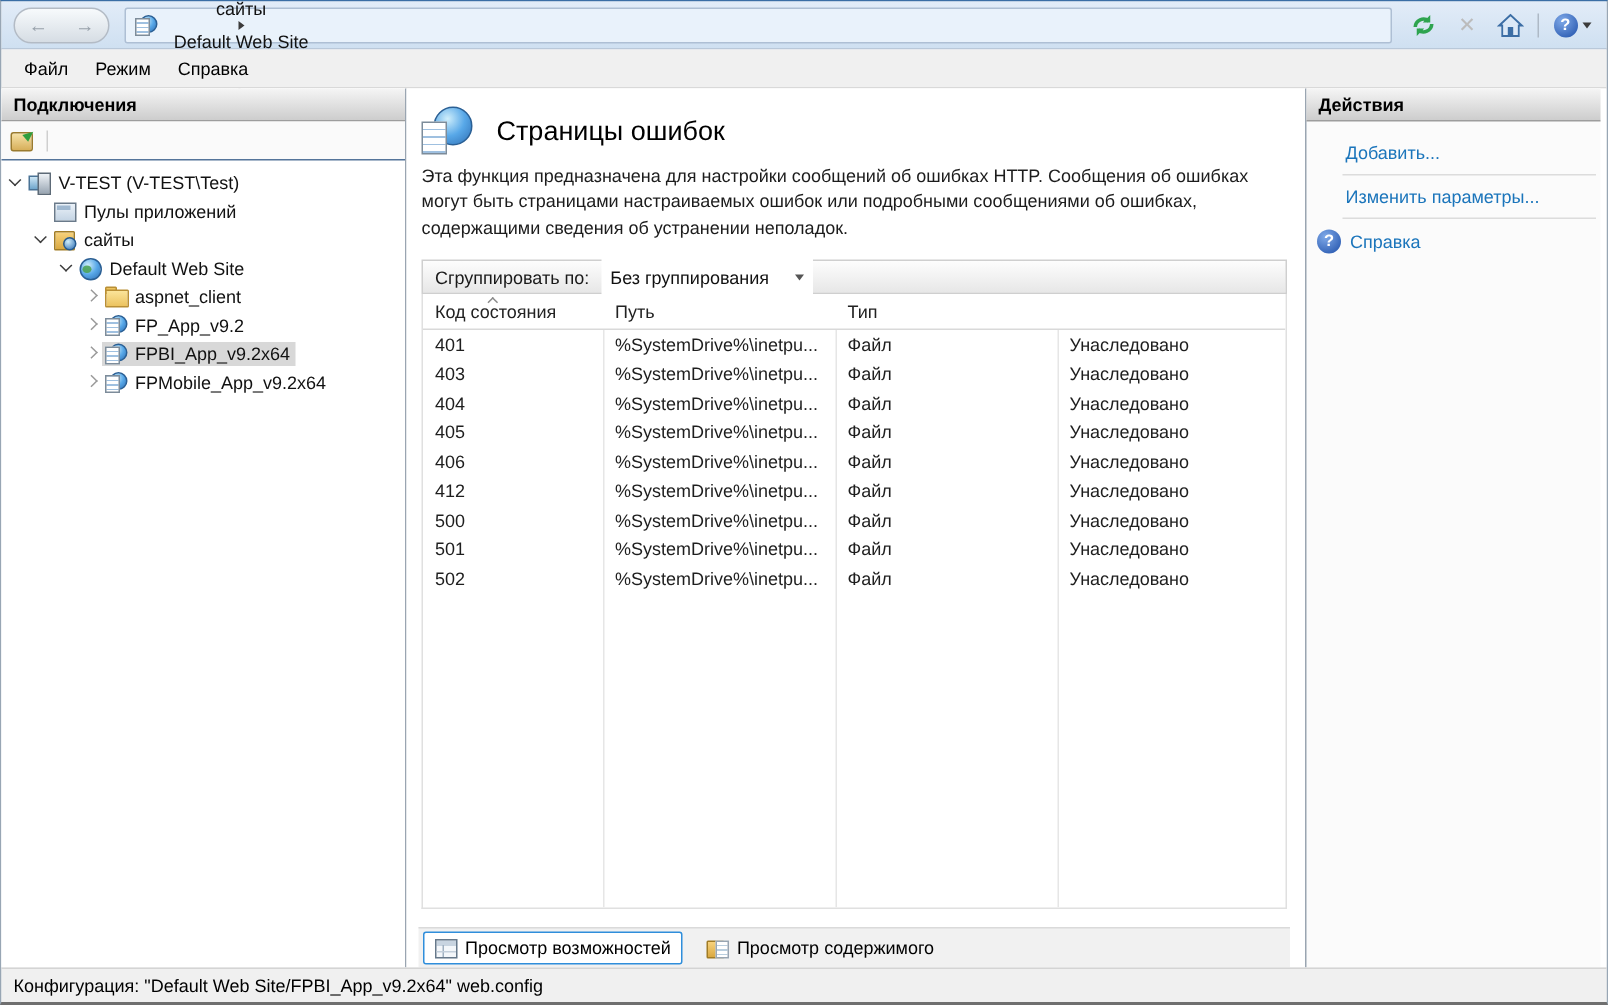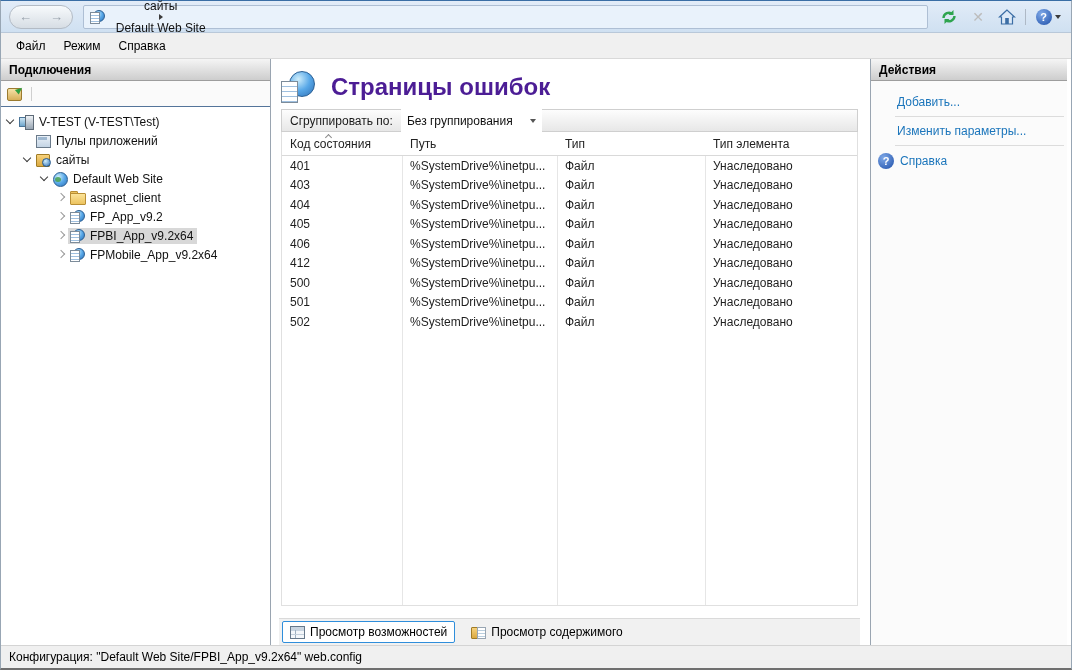--- a/index.html
+++ b/index.html
@@ -98,21 +98,21 @@
     border:1px solid #7d8c9a;background-image:repeating-linear-gradient(to bottom,#fff 0 2px,#9fc0e0 2px 3px);}
 
   
   .main{flex:1;min-width:0;display:flex;flex-direction:column;background:#fff;padding:0 10px 0 8px;}
   .feature-head{display:flex;align-items:center;gap:16px;margin:12px 0 4px 2px;flex:none;}
   .feature-icon{width:34px;height:32px;position:relative;flex:none;}
   .feature-icon::before{content:"";position:absolute;right:0;top:0;width:24px;height:24px;border-radius:50%;
     background:radial-gradient(circle at 35% 30%,#cfeefb 0%,#58a8e8 50%,#2f6fb4 100%);border:1px solid #2a5f94;}
   .feature-icon::after{content:"";position:absolute;left:0;bottom:0;width:15px;height:20px;background:#fff;
     border:1px solid #7d8c9a;background-image:repeating-linear-gradient(to bottom,#fff 0 4px,#9fc0e0 4px 5px);}
-  .feature-title{font-size:24px;font-weight:700;color:#4c1d95;}
+  .feature-title{font-size:18px;font-weight:400;color:#000000;}
   .feature-desc{margin:2px 2px 10px 2px;max-width:570px;line-height:1.45;color:#1c1c1c;flex:none;}
 
   .list-area{flex:1;min-height:0;display:flex;flex-direction:column;margin:2px 2px 0 2px;}
   .group-bar{height:23px;flex:none;display:flex;align-items:center;gap:8px;padding-left:8px;
     background:linear-gradient(#fdfdfd,#e7e7e7);border:1px solid #cfcfcf;}
   .group-dd{height:27px;display:flex;align-items:center;gap:14px;background:#fff;padding:0 6px;color:#111;}
   .group-dd .drop-caret{border-top-color:#555;}
   .table-wrap{flex:1;min-height:0;position:relative;border:1px solid #e0e0e0;border-top:none;overflow:hidden;}
   .vline{position:absolute;top:0;bottom:0;width:1px;background:#e6e6e6;}
   .vl1{left:120px;} .vl2{left:275px;} .vl3{left:423px;}
@@ -278,20 +278,21 @@
     </span>
   </div>
         </div>
     </div>
 
     <div class="main">
       <div class="feature-head">
         <span class="feature-icon"></span>
         <span class="feature-title">Страницы ошибок</span>
       </div>
+      <div class="feature-desc">Эта функция предназначена для настройки сообщений об ошибках HTTP. Сообщения об ошибках могут быть страницами настраиваемых ошибок или подробными сообщениями об ошибках, содержащими сведения об устранении неполадок.</div>
 
       <div class="list-area">
         <div class="group-bar">
           <span>Сгруппировать по:</span>
           <span class="group-dd">
             <span>Без группирования</span>
             <span class="drop-caret"></span>
           </span>
         </div>
         <div class="table-wrap">
@@ -304,24 +305,20 @@
     <span class="htext">Код состояния</span>
   </span>
               <span class="hcell c2">
 
     <span class="htext">Путь</span>
   </span>
               <span class="hcell c3">
 
     <span class="htext">Тип</span>
   </span>
-              <span class="hcell c4">
-
-    <span class="htext">Тип элемента</span>
-  </span>
             </div>
           <div>
               <div class="trow">
     <span class="c c1">401</span>
     <span class="c c2">%SystemDrive%\inetpu...</span>
     <span class="c c3">Файл</span>
     <span class="c c4">Унаследовано</span>
   </div>
               <div class="trow">
     <span class="c c1">403</span>

